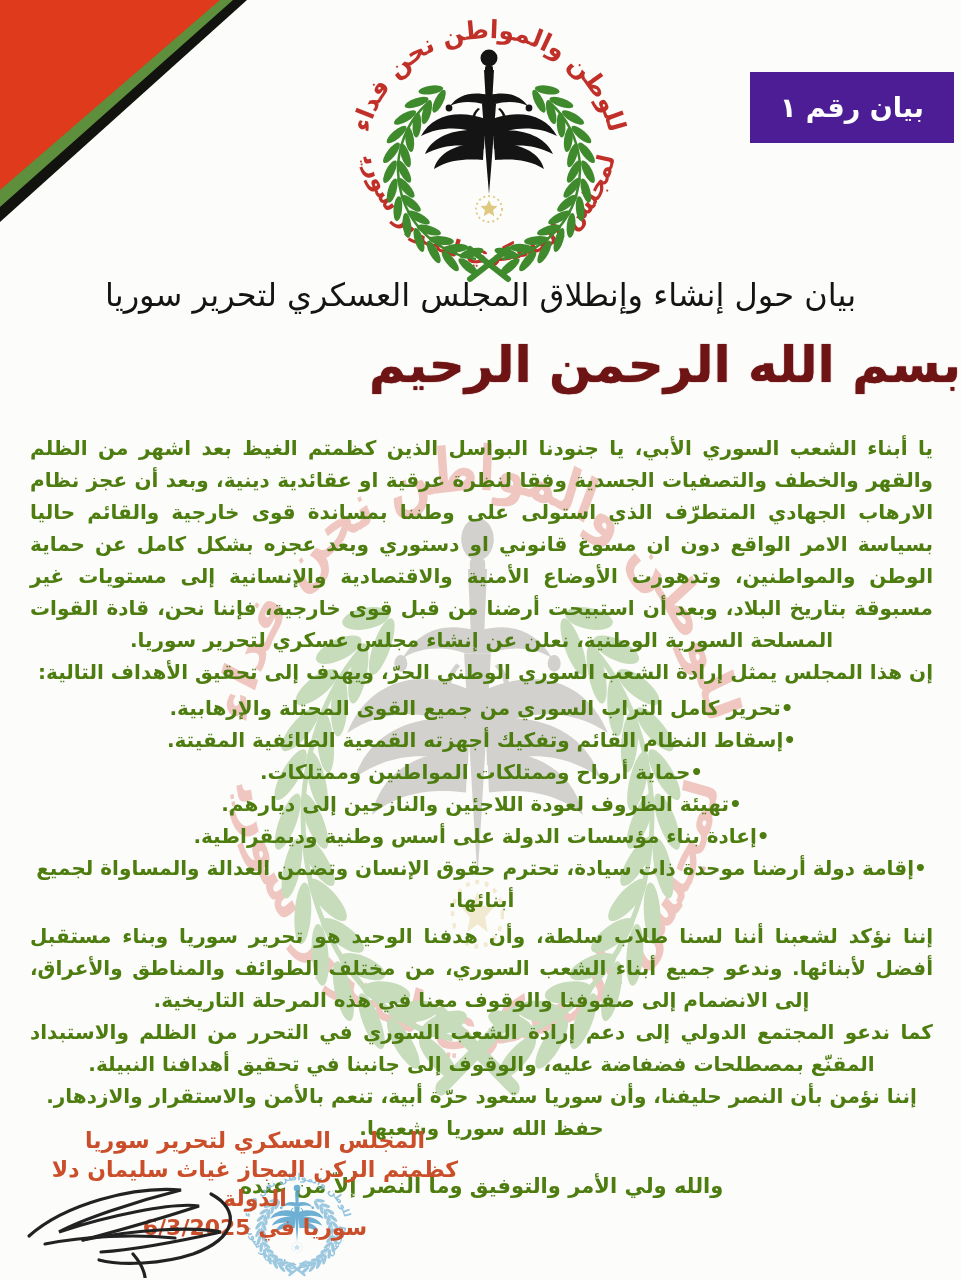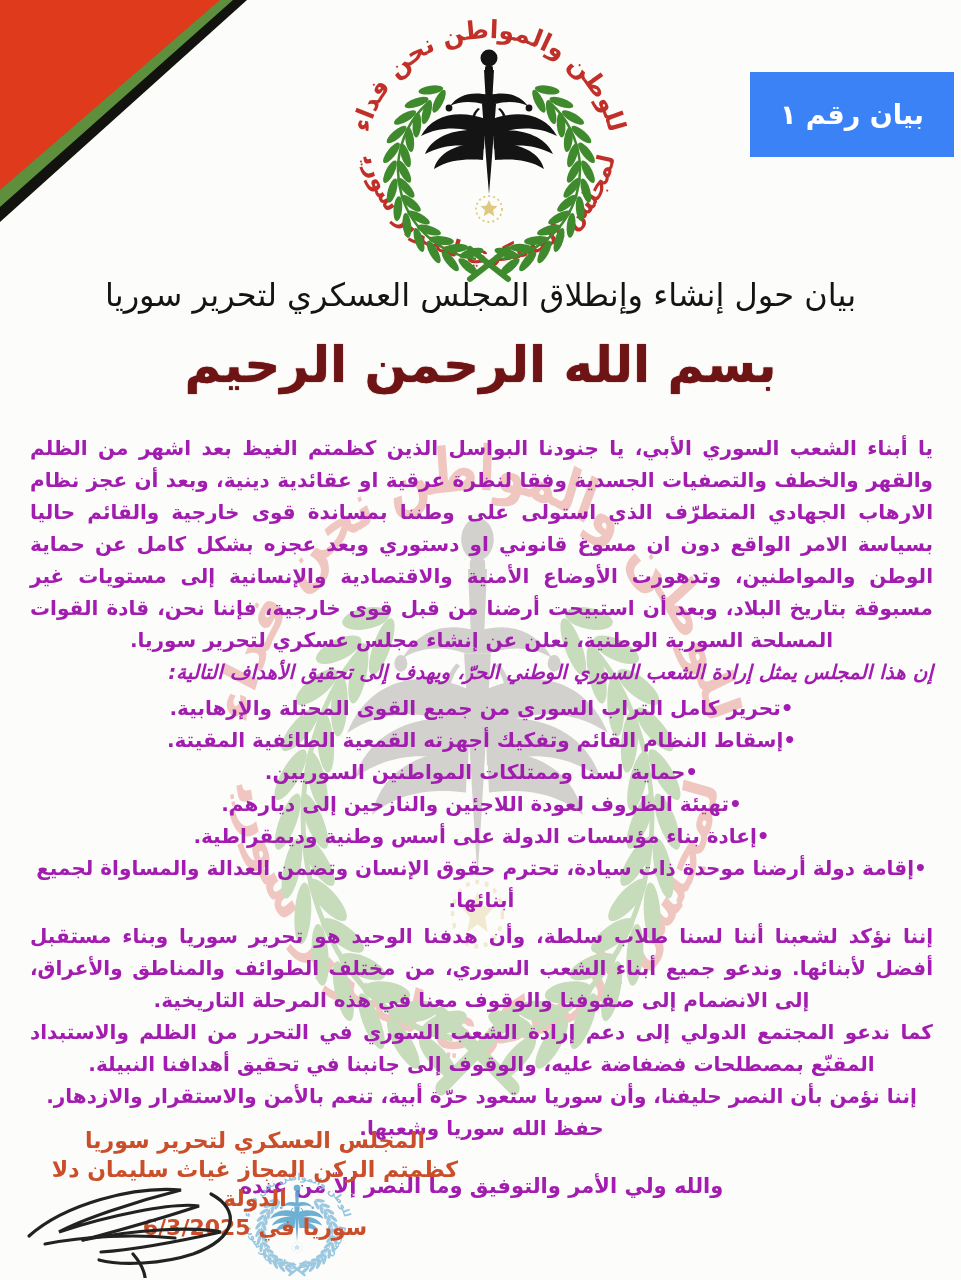--- a/index.html
+++ b/index.html
@@ -8,52 +8,52 @@
     background:#fcfcfa; overflow:hidden;
     font-family:"DejaVu Sans", sans-serif; color:#1a1a1a;
   }
   
   .tri{position:absolute;left:0;top:0;clip-path:polygon(0 0,100% 0,0 100%);}
   .tri-black{width:247px;height:222px;background:#12120f;}
   .tri-green{width:233px;height:207px;background:#5d8f3c;}
   .tri-red{width:220px;height:190px;background:#de3a1b;}
   
   .stmt-box{
-    position:absolute;left:750px;top:72px;width:204px;height:85px;
-    background:#3b82f6;display:flex;align-items:center;justify-content:center;
+    position:absolute;left:750px;top:72px;width:204px;height:71px;
+    background:#4c1d95;display:flex;align-items:center;justify-content:center;
   }
   .stmt-box span{color:#fff;font-size:27px;font-weight:800;direction:rtl;}
   
   svg.emblem-svg{position:absolute;overflow:visible;}
   .logo-main{left:334px;top:12px;width:310px;height:300px;z-index:3;
     --c-red:#c13028; --c-green:#3e8a2c; --c-ink:#141414; --c-star:#dfc97f;}
   .watermark{left:190px;top:425px;width:575px;height:745px;z-index:1;
     --c-red:#efc6c0; --c-green:#c6dcba; --c-ink:#d2d1cd; --c-star:#f1e9d0;}
   .stamp{left:238px;top:1170px;width:118px;height:118px;z-index:2;opacity:.9;
     --c-red:#87bddc; --c-green:#92c3de; --c-ink:#5fa8d0; --c-star:#bddcec;}
   .arc-text{font-weight:800;fill:var(--c-red);}
   .arc-top{font-size:25px;}
   .arc-bottom{font-size:24px;}
   
   .title{
     position:absolute;top:276px;left:0;width:100%;text-align:center;direction:rtl;
     font-size:32px;font-weight:400;color:#141414;letter-spacing:0;z-index:4;
   }
   .basmala{
-    position:absolute;top:336px;left:0;width:100%;text-align:center;direction:rtl;
+    position:absolute;top:336px;left:0;width:100%;text-align:right;direction:rtl;
     font-size:50px;font-weight:800;color:#6e1414;z-index:4;
     text-shadow:0 0 1px #6e1414;
   }
   
   .body-text{
     position:absolute;top:432px;left:30px;width:903px;z-index:2;direction:rtl;
-    font-size:20px;font-weight:800;line-height:1.6;color:#a21caf;
+    font-size:20px;font-weight:800;line-height:1.6;color:#4d7c0f;
   }
   .para{margin:0;text-align:justify;text-align-last:center;}
-  .para.intro{text-align:center;text-align-last:right;font-style:italic;}
+  .para.intro{text-align:center;text-align-last:right;}
   .para.centered{text-align-last:center;}
   ul.goals{list-style:none;margin:4px;padding:0;text-align:center;}
   ul.goals li::before{content:"\2022 ";}
   .closing{margin:26px 0 0 0;text-align:center;font-size:21px;font-weight:800;}
   
   .signature-block{
     position:absolute;top:1126px;left:5px;width:500px;z-index:3;direction:rtl;
     text-align:center;color:#cb4e2b;font-size:22px;font-weight:800;line-height:29px;
   }
   .sig-scribble{position:absolute;left:15px;top:1178px;width:255px;height:100px;z-index:4;}
@@ -172,21 +172,21 @@
 
   <div class="title">بيان حول إنشاء وإنطلاق المجلس العسكري لتحرير سوريا</div>
   <div class="basmala">بسم الله الرحمن الرحيم</div>
 
   <main class="body-text">
     <p class="para">يا أبناء الشعب السوري الأبي، يا جنودنا البواسل الذين كظمتم الغيظ بعد اشهر من الظلم والقهر والخطف والتصفيات الجسدية وفقا لنظرة عرقية او عقائدية دينية، وبعد أن عجز نظام الارهاب الجهادي المتطرّف الذي استولى على وطننا بمساندة قوى خارجية والقائم حاليا بسياسة الامر الواقع دون ان مسوغ قانوني او دستوري وبعد عجزه بشكل كامل عن حماية الوطن والمواطنين، وتدهورت الأوضاع الأمنية والاقتصادية والإنسانية إلى مستويات غير مسبوقة بتاريخ البلاد، وبعد أن استبيحت أرضنا من قبل قوى خارجية، فإننا نحن، قادة القوات المسلحة السورية الوطنية، نعلن عن إنشاء مجلس عسكري لتحرير سوريا.</p>
     <p class="para intro">إن هذا المجلس يمثل إرادة الشعب السوري الوطني الحرّ، ويهدف إلى تحقيق الأهداف التالية:</p>
     <ul class="goals">
       <li>تحرير كامل التراب السوري من جميع القوى المحتلة والإرهابية.</li>
       <li>إسقاط النظام القائم وتفكيك أجهزته القمعية الطائفية المقيتة.</li>
-      <li>حماية لسنا وممتلكات المواطنين السوريين.</li>
+      <li>حماية أرواح وممتلكات المواطنين وممتلكات.</li>
       <li>تهيئة الظروف لعودة اللاجئين والنازحين إلى ديارهم.</li>
       <li>إعادة بناء مؤسسات الدولة على أسس وطنية وديمقراطية.</li>
       <li>إقامة دولة أرضنا موحدة ذات سيادة، تحترم حقوق الإنسان وتضمن العدالة والمساواة لجميع أبنائها.</li>
     </ul>
     <p class="para">إننا نؤكد لشعبنا أننا لسنا طلاب سلطة، وأن هدفنا الوحيد هو تحرير سوريا وبناء مستقبل أفضل لأبنائها. وندعو جميع أبناء الشعب السوري، من مختلف الطوائف والمناطق والأعراق، إلى الانضمام إلى صفوفنا والوقوف معنا في هذه المرحلة التاريخية.</p>
     <p class="para">كما ندعو المجتمع الدولي إلى دعم إرادة الشعب السوري في التحرر من الظلم والاستبداد المقنّع بمصطلحات فضفاضة عليه، والوقوف إلى جانبنا في تحقيق أهدافنا النبيلة.</p>
     <p class="para centered">إننا نؤمن بأن النصر حليفنا، وأن سوريا ستعود حرّة أبية، تنعم بالأمن والاستقرار والازدهار.</p>
     <p class="para centered">حفظ الله سوريا وشعبها.</p>
     <p class="closing">والله ولي الأمر والتوفيق وما النصر إلاّ من عنده</p>
   </main>

